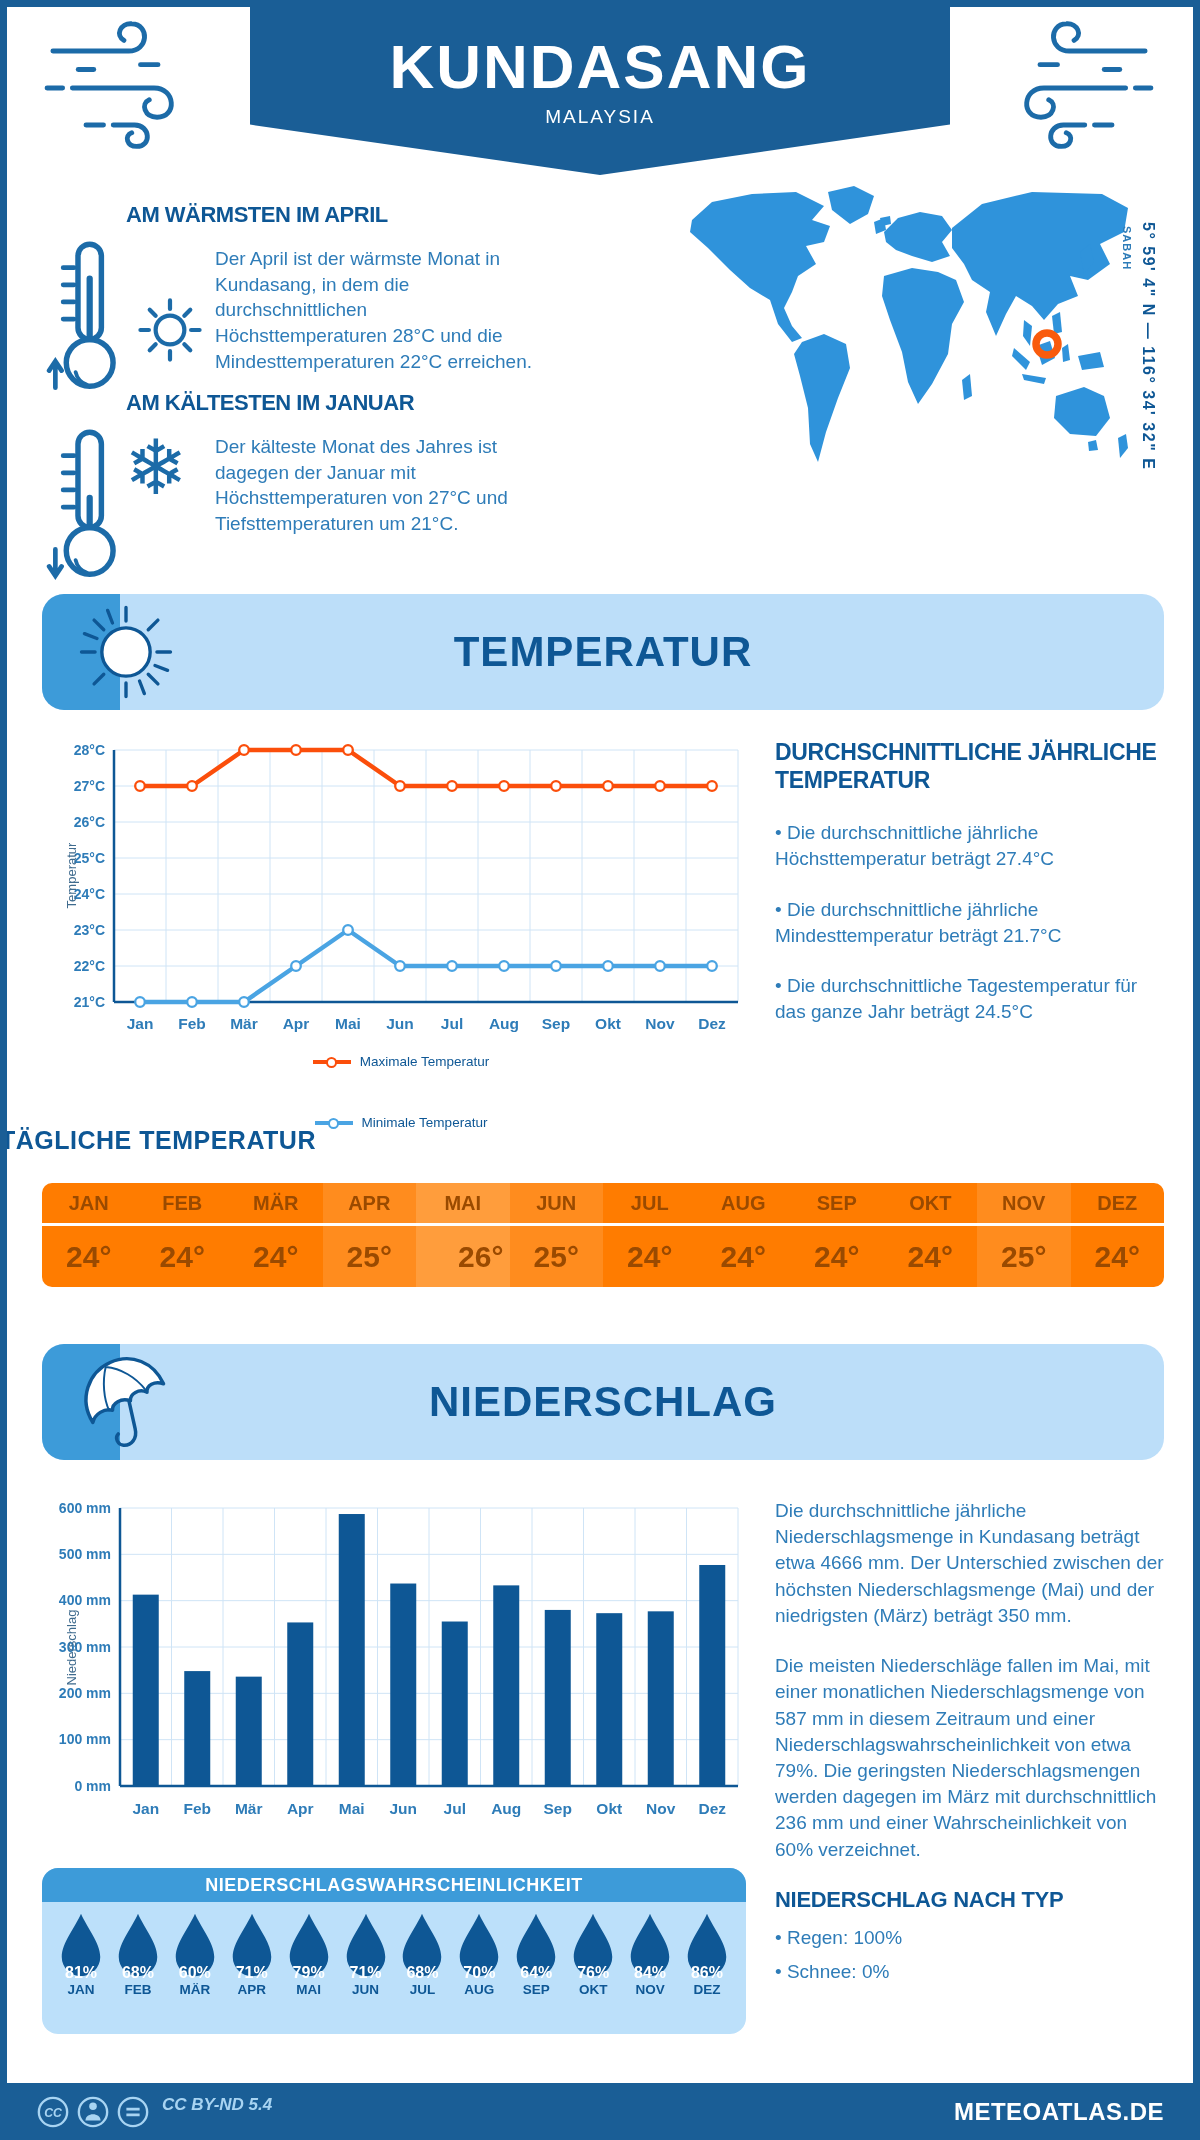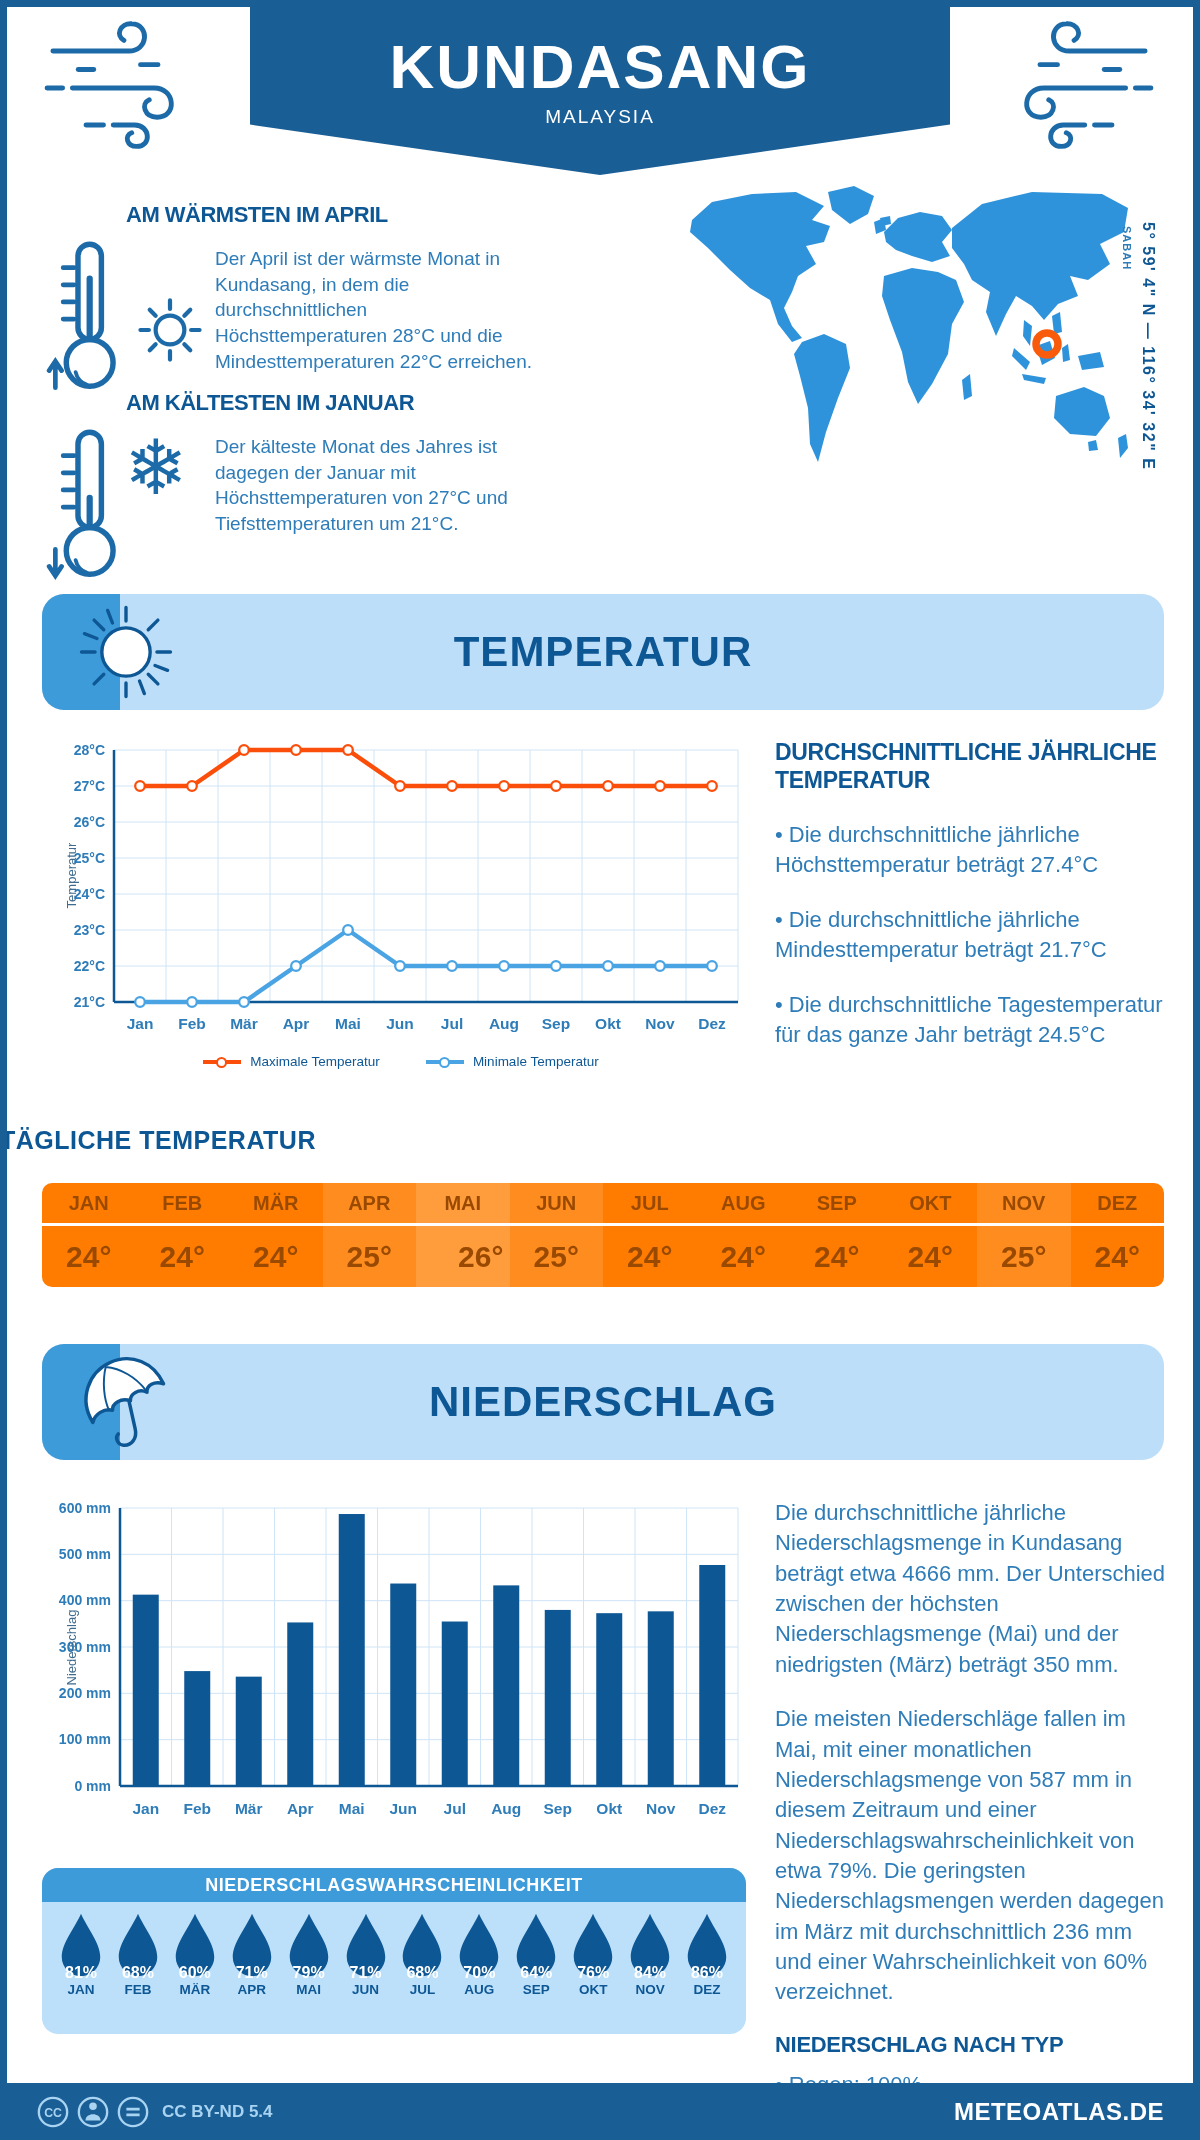--- a/index.html
+++ b/index.html
@@ -45,34 +45,34 @@
   #temp-banner{ top:594px; }
   #precip-banner{ top:1344px; }
 
   
   #temp-chart{ position:absolute; left:56px; top:740px; width:690px; height:306px; }
   #precip-chart{ position:absolute; left:56px; top:1496px; width:690px; height:340px; }
   .yaxis-label{ position:absolute; width:130px; text-align:center; transform:rotate(-90deg); font-size:13px; color:#3F6B8E; }
   #temp-ylab{ left:6px; top:868px; }
   #precip-ylab{ left:6px; top:1640px; }
   .legend{ position:absolute; left:56px; width:690px; display:flex; justify-content:center; gap:46px; align-items:center; }
-  #temp-legend{ top:1054px; }
+  #temp-legend{ top:1054px;flex-direction:column; }
   #precip-legend{ top:1842px; }
   .leg-item{ display:flex; align-items:center; gap:9px; font-size:13.5px; color:var(--head); }
   .leg-line{ width:38px; border-top:4px solid currentColor; position:relative; }
   .leg-line::after{ content:''; position:absolute; left:13px; top:-7px; width:7px; height:7px;
     border:2.5px solid currentColor; border-radius:50%; background:#fff; }
   .leg-sq{ width:14px; height:14px; background:var(--head); }
 
   
   .side-col{ position:absolute; left:775px; width:392px; color:var(--body); }
   #temp-side{ top:738px; }
   #precip-side{ top:1498px; }
   .side-col h3{ font-size:23px; font-weight:bold; color:var(--head); line-height:1.22; margin-bottom:26px; letter-spacing:-0.3px; }
-  .side-col p{ font-size:22px; line-height:1.38; margin-bottom:24px; }
+  .side-col p{ font-size:19px; line-height:1.38; margin-bottom:24px; }
   .side-col h4{ font-size:22px; font-weight:bold; color:var(--head); margin:8px 0 12px; letter-spacing:-0.3px; }
   .side-col p.tight{ margin-bottom:8px; }
 
   
   .daily-title{ position:absolute; left:0; top:1126px; width:100%; font-size:25px; font-weight:bold;
     color:var(--head); letter-spacing:0.5px; }
   #daily-table{ position:absolute; left:42px; top:1183px; width:1122px; height:104px; border-radius:10px; overflow:hidden;
     display:grid; grid-template-columns:repeat(12,1fr); grid-template-rows:40px 3px 61px; }
   .dt-head{ display:flex; align-items:center; justify-content:center; font-size:20px; font-weight:bold; color:var(--tabletxt); }
   .dt-sep{ background:#fff; }
@@ -84,21 +84,21 @@
     justify-content:center; color:#fff; font-weight:bold; font-size:18px; letter-spacing:0.5px; }
   #prob-drops{ display:flex; justify-content:space-between; padding:10px 14px 0; }
   .drop{ width:50px; text-align:center; position:relative; }
   .drop svg{ width:48px; height:66px; display:block; margin:0 auto; }
   .drop .pct{ position:absolute; left:0; right:0; top:32px; color:#fff; font-weight:bold; font-size:16px;margin-top:20px; }
   .drop-month{ margin-top:4px; font-size:13.5px; font-weight:bold; color:var(--head); }
 
   
   footer{ position:absolute; left:0; right:0; bottom:0; height:57px; background:var(--dark); z-index:60;
     display:flex; align-items:center; justify-content:space-between; padding:0 36px; }
-  .cc-group{ display:flex; align-items:center; gap:6px; }
+  .cc-group{ display:flex; gap:6px;font-style:italic; }
   .cc-group svg{ width:34px; height:34px; }
   .cc-label{ color:var(--lightblue-txt); font-weight:bold; font-size:17px; margin-left:6px; }
   .site{ color:#fff; font-weight:bold; font-size:24px; letter-spacing:0.5px; }
 </style>
 </head>
 <body>
 
 <div class="page">
 
   <svg class="wind left" viewBox="0 0 170 150">

